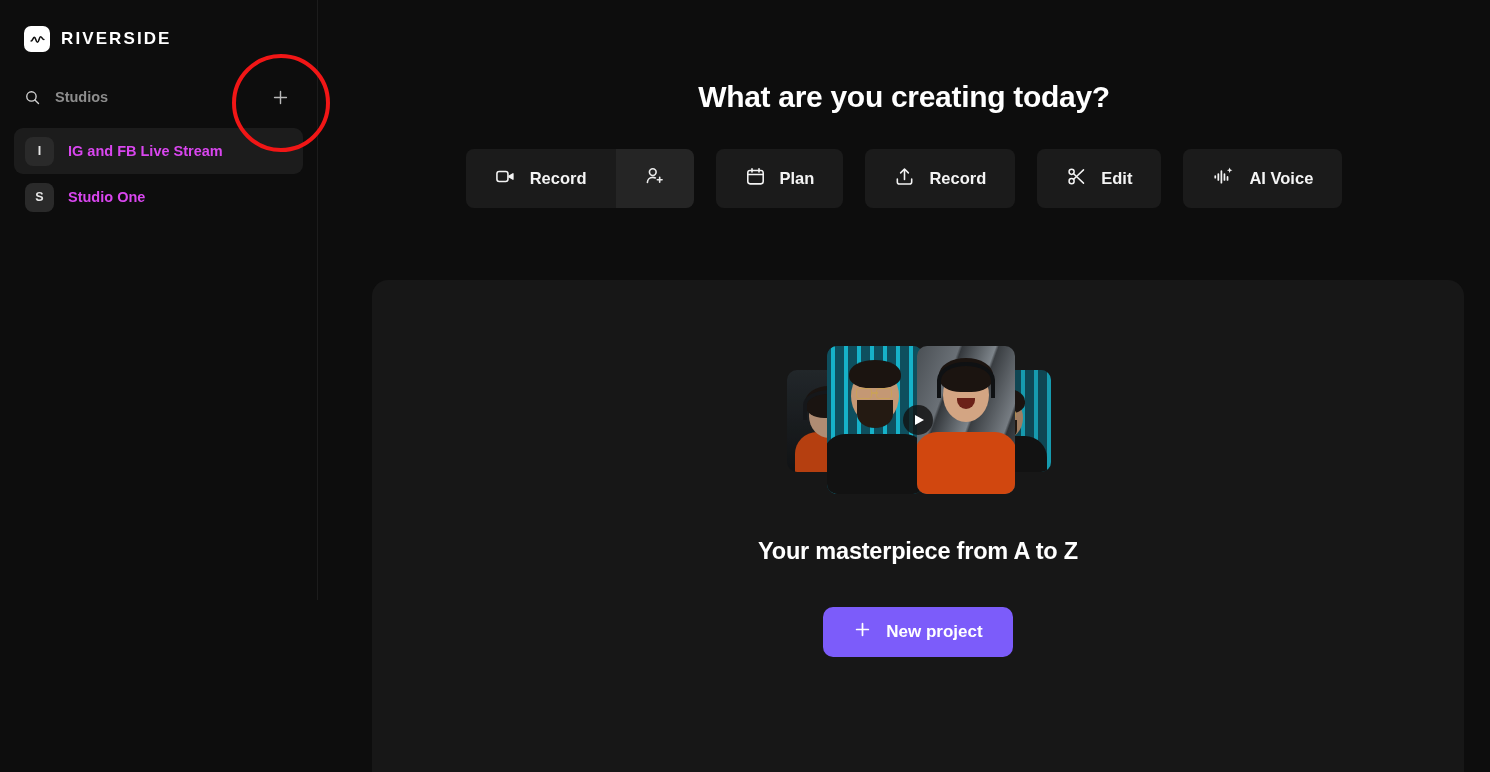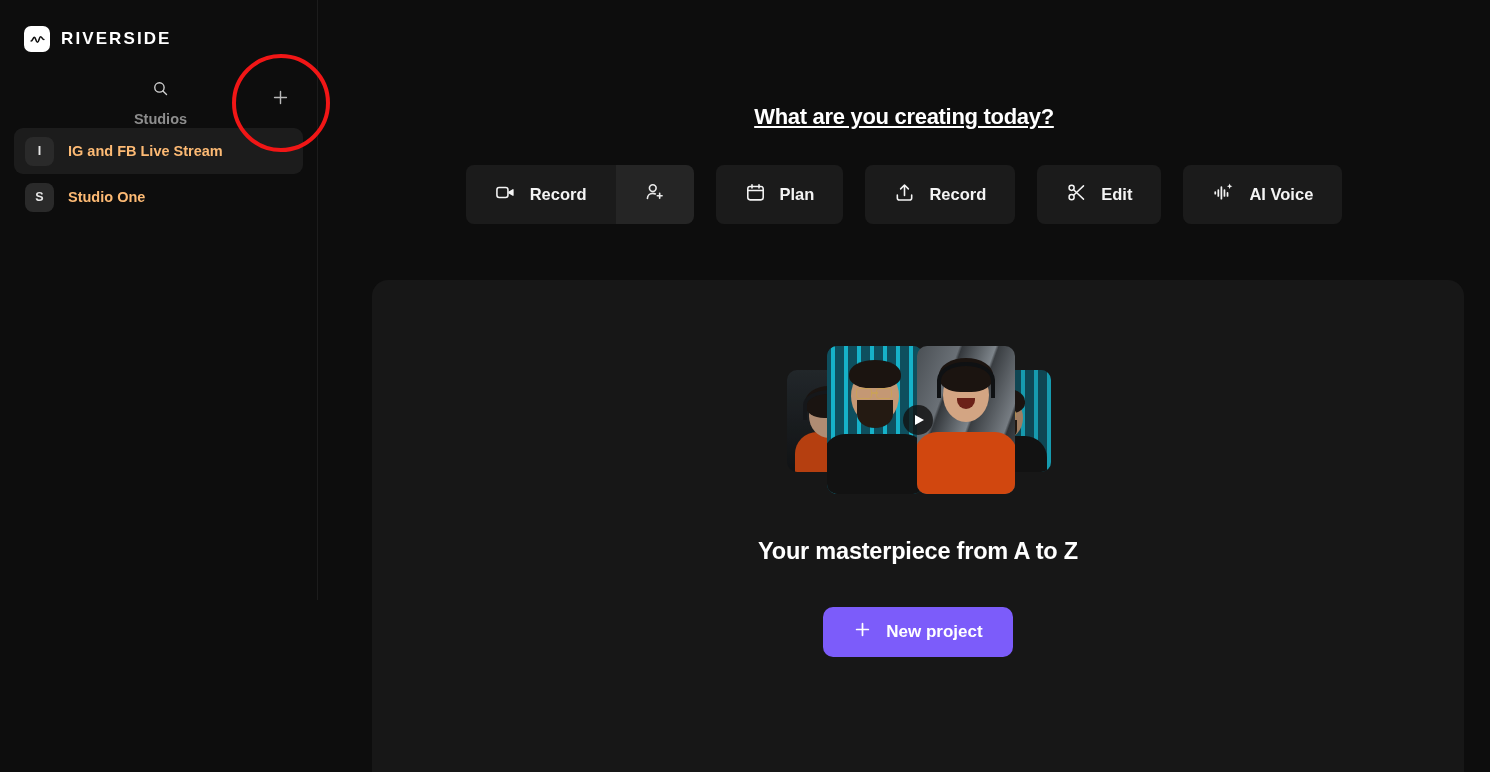--- a/index.html
+++ b/index.html
@@ -26,21 +26,20 @@
   }
   .brand-name {
     color: #ffffff; font-size: 17px; font-weight: bold;
     letter-spacing: 2.1px;
   }
 
   .search-row {
     display: flex; align-items: center; gap: 14px;
     padding: 0 20px 0 24px; height: 34px; margin-top: 28px;
     position: relative;
-    flex-direction: column;
   }
   .search-icon { flex: 0 0 17px; display: flex; align-items: center; }
   .search-placeholder { color: #8d8d8d; font-size: 14.5px; font-weight: bold; }
   .add-studio-btn {
     position: absolute; right: 24px; top: 50%; transform: translateY(-50%);
     width: 26px; height: 26px; display: flex; align-items: center; justify-content: center;
     cursor: pointer;
   }
 
   .studio-list { margin-top: 14px; padding: 0 14px; }
@@ -48,29 +47,28 @@
     display: flex; align-items: center; gap: 14px;
     height: 46px; border-radius: 9px; padding-left: 11px;
     cursor: pointer;
   }
   .studio-item.active { background: #1c1c1c; }
   .studio-avatar {
     width: 29px; height: 29px; border-radius: 8px; background: #2a2a2a;
     color: #e6e6e6; font-size: 12.5px; font-weight: bold;
     display: flex; align-items: center; justify-content: center; flex: 0 0 29px;
   }
-  .studio-label { color: #fdba74; font-size: 14.5px; font-weight: bold; }
+  .studio-label { color: #d946ef; font-size: 14.5px; font-weight: bold; }
 
   
   .main { flex: 1; position: relative; background: #0d0d0d; }
   .headline {
     text-align: center; color: #ffffff;
-    font-size: 22px; font-weight: bold; letter-spacing: -0.3px;
-    margin-top: 104px;
-    text-decoration: underline;
+    font-size: 30px; font-weight: bold; letter-spacing: -0.3px;
+    margin-top: 80px;
   }
 
   .actions {
     display: flex; justify-content: center; align-items: center;
     gap: 22px; margin-top: 35px;
   }
   .action-btn {
     height: 59px; border-radius: 8px; background: #1b1b1b;
     display: flex; align-items: center; gap: 14px;
     padding: 0 29px; cursor: pointer;

